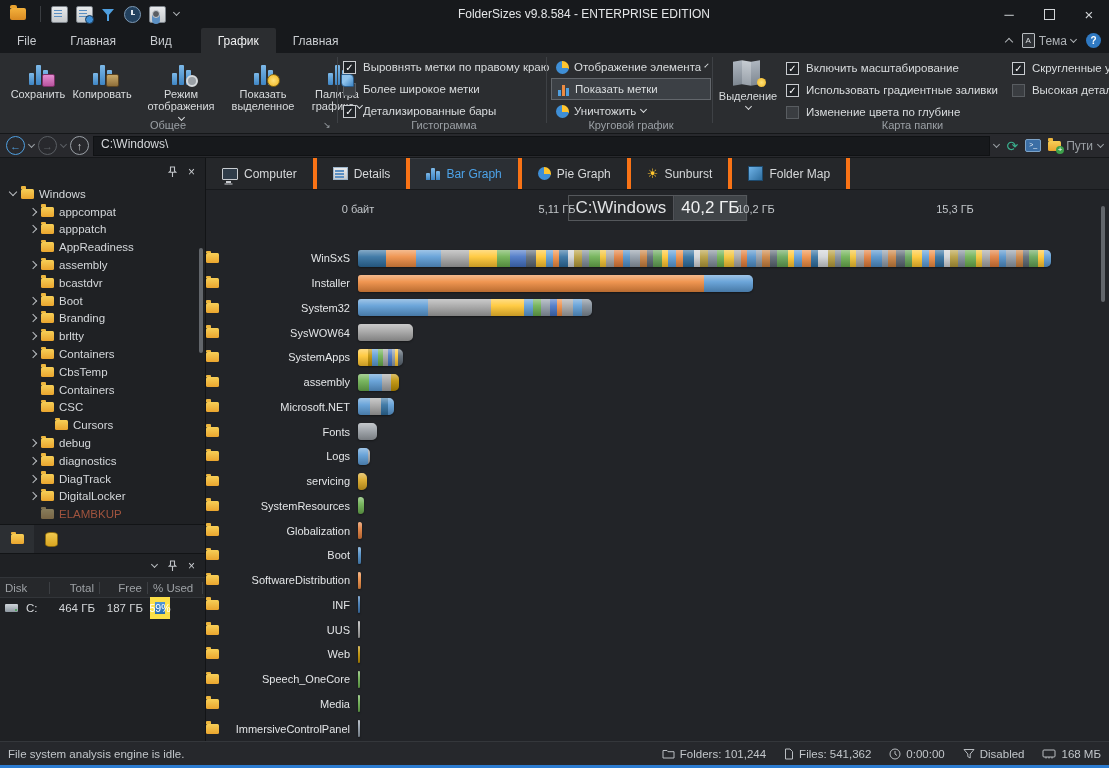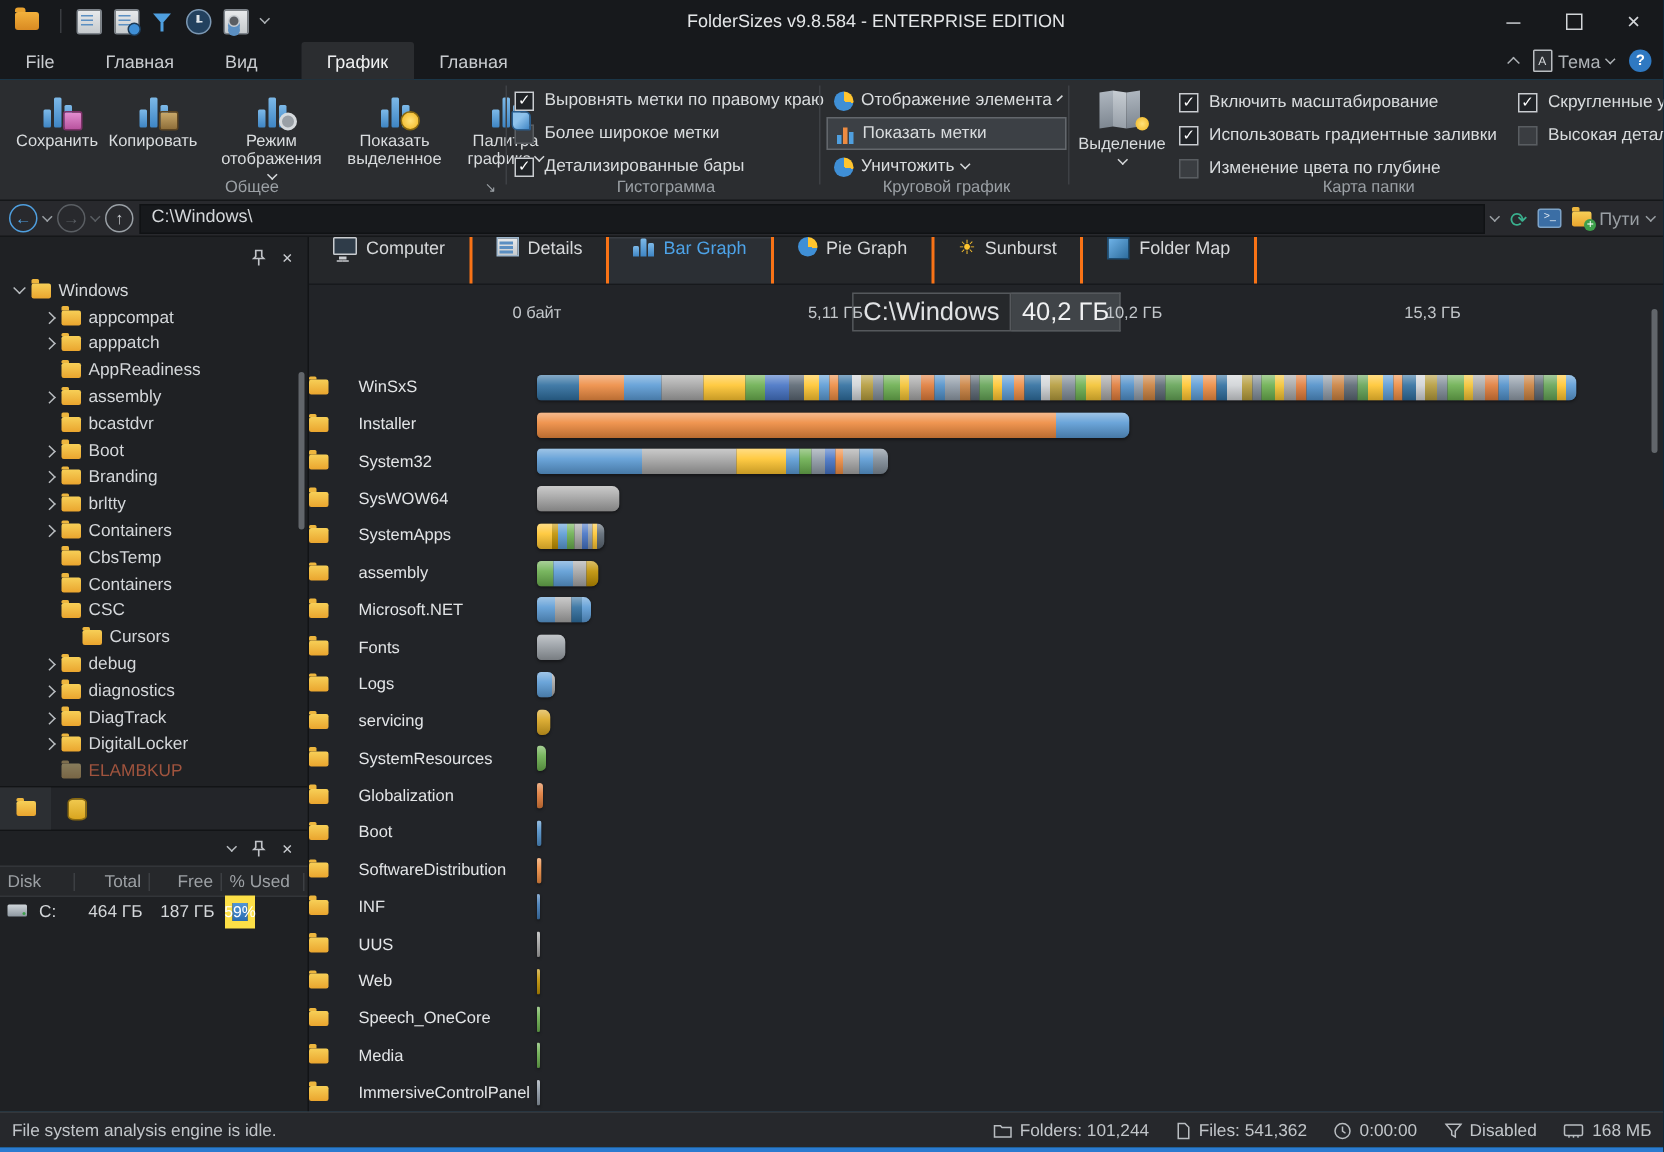--- a/index.html
+++ b/index.html
@@ -106,40 +106,40 @@
   .dtrow{display:flex;height:20px;align-items:center;color:#d4d7da;}
   .dtrow span{padding:0 5px;box-sizing:border-box;}
   .drvico{display:inline-block;width:13px;height:8px;background:linear-gradient(#cfd5da,#8d97a0);border-radius:1px;margin-right:3px;position:relative;top:0px;}
   .drvico::after{content:"";position:absolute;right:1px;bottom:1px;width:2px;height:2px;border-radius:50%;background:#3da04b;}
   .usedbar{position:relative;width:50px;height:15px;border:5px solid #fde047;background:#1b1e22;text-align:center;}
   .usedfill{position:absolute;left:0;top:0;bottom:0;background:linear-gradient(180deg,#5096d6,#2a6cb0);}
   .usedtxt{position:absolute;inset:0;display:flex;align-items:center;justify-content:center;font-size:10.5px;color:#fff;}
   
   .chartpane{position:absolute;left:206px;top:158px;right:0;bottom:27px;background:#222428;}
   .viewtabs{height:31px;display:flex;align-items:stretch;background:#25272a;border-bottom:1px solid #17191c;}
-  .vtab{display:flex;gap:6px;padding:0 16px;font-size:12px;color:#d6d8da;border-right:2px solid #f97316;}
+  .vtab{display:flex;align-items:center;gap:6px;padding:0 16px;font-size:12px;color:#d6d8da;border-right:4px solid #f97316;}
   .vtab.active{background:#2b2f34;color:#4da3e8;box-shadow:inset 0 1px 0 #3a3e44;}
   .compico{width:14px;height:10px;border:1.5px solid #c9ccd0;border-radius:1px;position:relative;background:#2f3c49;}
   .compico::after{content:"";position:absolute;left:3px;bottom:-4px;width:5px;height:2px;background:#c9ccd0;box-shadow:-2px 2px 0 -0.5px #c9ccd0,2px 2px 0 -0.5px #c9ccd0;}
   .detico{width:13px;height:11px;border:1px solid #9db6cc;background:linear-gradient(#e8eaec,#c6cacd);position:relative;}
   .detico::after{content:"";position:absolute;left:1px;top:2px;width:9px;height:1.5px;background:#5b8fc2;box-shadow:0 3px 0 #5b8fc2,0 6px 0 #5b8fc2;}
   .barsico{width:14px;height:13px;display:flex;align-items:flex-end;gap:1.5px;}
   .barsico i{display:block;width:3.5px;background:linear-gradient(#7db9e8,#3e85c4);border-radius:1px 1px 0 0;}
   .barsico i:nth-child(1){height:7px;} .barsico i:nth-child(2){height:12px;} .barsico i:nth-child(3){height:9px;}
   .sunico{color:#ffc52f;font-size:13px;line-height:13px;}
   .fmapico{width:13px;height:13px;background:linear-gradient(135deg,#6fb3e8,#2e6d9e);border:1px solid #1d4a6e;}
   .chartbody{position:relative;height:521px;}
   .rootbadge{position:absolute;top:5px;left:50%;transform:translateX(-50%);display:flex;font-size:17px;}
   .rb1{background:#26282b;border:1px solid #55585c;padding:2px 7px;color:#e0e2e4;}
   .rb2{background:#404448;border:1px solid #55585c;border-left:none;padding:2px 7px;color:#f0f1f2;}
   .axis{position:absolute;top:13px;left:0;right:0;height:14px;}
   .tick{position:absolute;transform:translateX(-50%);font-size:11px;color:#c2c6ca;white-space:nowrap;}
   .rows{position:absolute;top:56px;left:0;right:0;}
   .crow{display:flex;align-items:center;height:24.75px;}
-  .clabel{width:144px;display:flex;justify-content:flex-start;align-items:center;gap:20px;padding-right:8px;font-size:11px;color:#e3e5e7;white-space:nowrap;flex:0 0 auto;}
+  .clabel{width:144px;display:flex;justify-content:space-between;align-items:center;gap:5px;padding-right:8px;font-size:11px;color:#e3e5e7;white-space:nowrap;flex:0 0 auto;}
   .cbar{height:17px;display:flex;border-radius:3px 5px 5px 3px;overflow:hidden;box-shadow:0 1px 2px rgba(0,0,0,.4);}
   .seg{display:block;height:100%;flex:0 0 auto;background-image:linear-gradient(180deg,rgba(255,255,255,.42),rgba(255,255,255,.10) 40%,rgba(0,0,0,.22) 100%);}
   
   .statusbar{position:absolute;left:0;right:0;bottom:3px;height:24px;background:#26282c;border-top:1px solid #34373b;display:flex;align-items:center;font-size:11.5px;color:#c2c6ca;padding:0 8px;box-sizing:border-box;}
   .sitems{margin-left:auto;display:flex;align-items:center;}
   .sitem{display:flex;align-items:center;gap:5px;margin-left:18px;white-space:nowrap;}
   .bluebar{position:absolute;left:0;right:0;bottom:0;height:3px;background:#2b7bd0;}
   svg.sic{display:block;}
 </style>
 </head>

